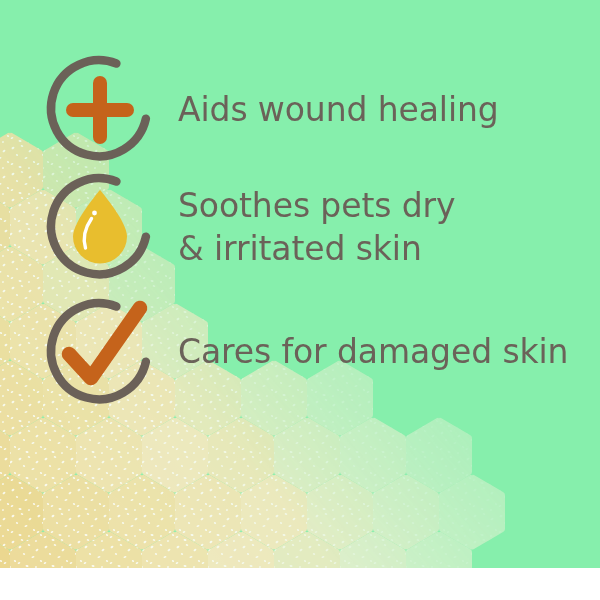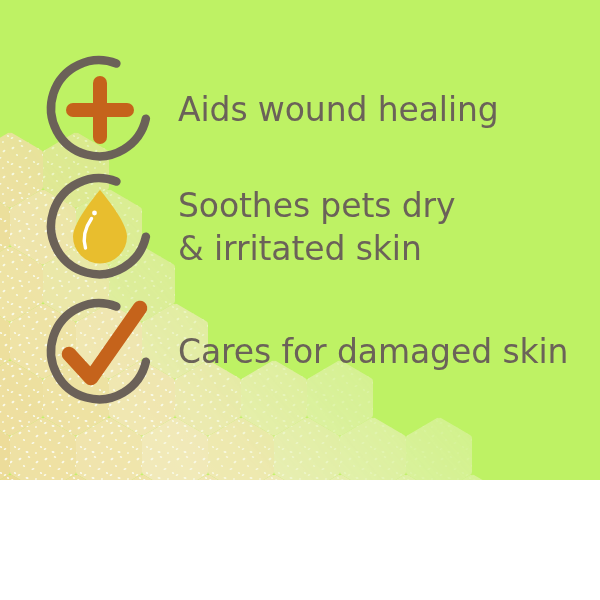--- a/index.html
+++ b/index.html
@@ -9,22 +9,22 @@
   body {
     width: 600px;
     height: 600px;
     overflow: hidden;
     font-family: "DejaVu Sans", "Liberation Sans", sans-serif;
   }
 
   #infographic {
     position: relative;
     width: 600px;
-    height: 480px;
-    background: #bef264;
+    height: 568px;
+    background: #86efac;
     overflow: hidden;
   }
 
   
   #honeycomb-layer {
     position: absolute;
     left: 0;
     top: 0;
     width: 600px;
     height: 600px;

